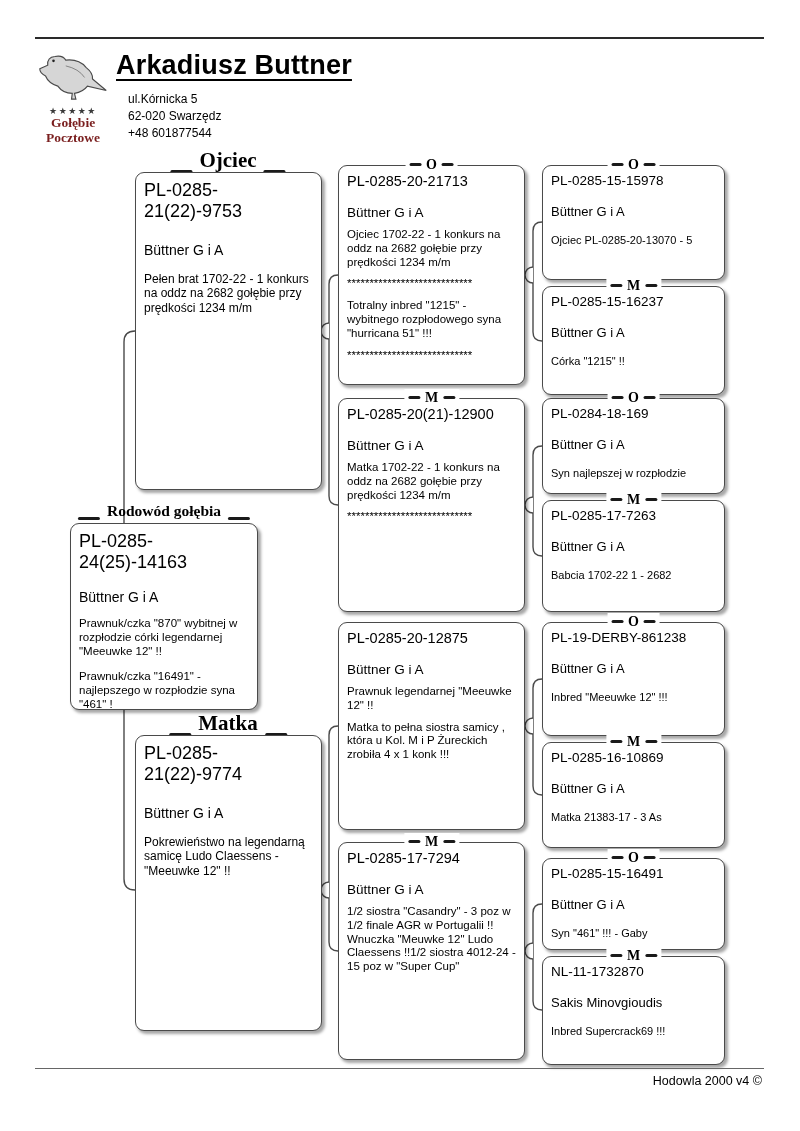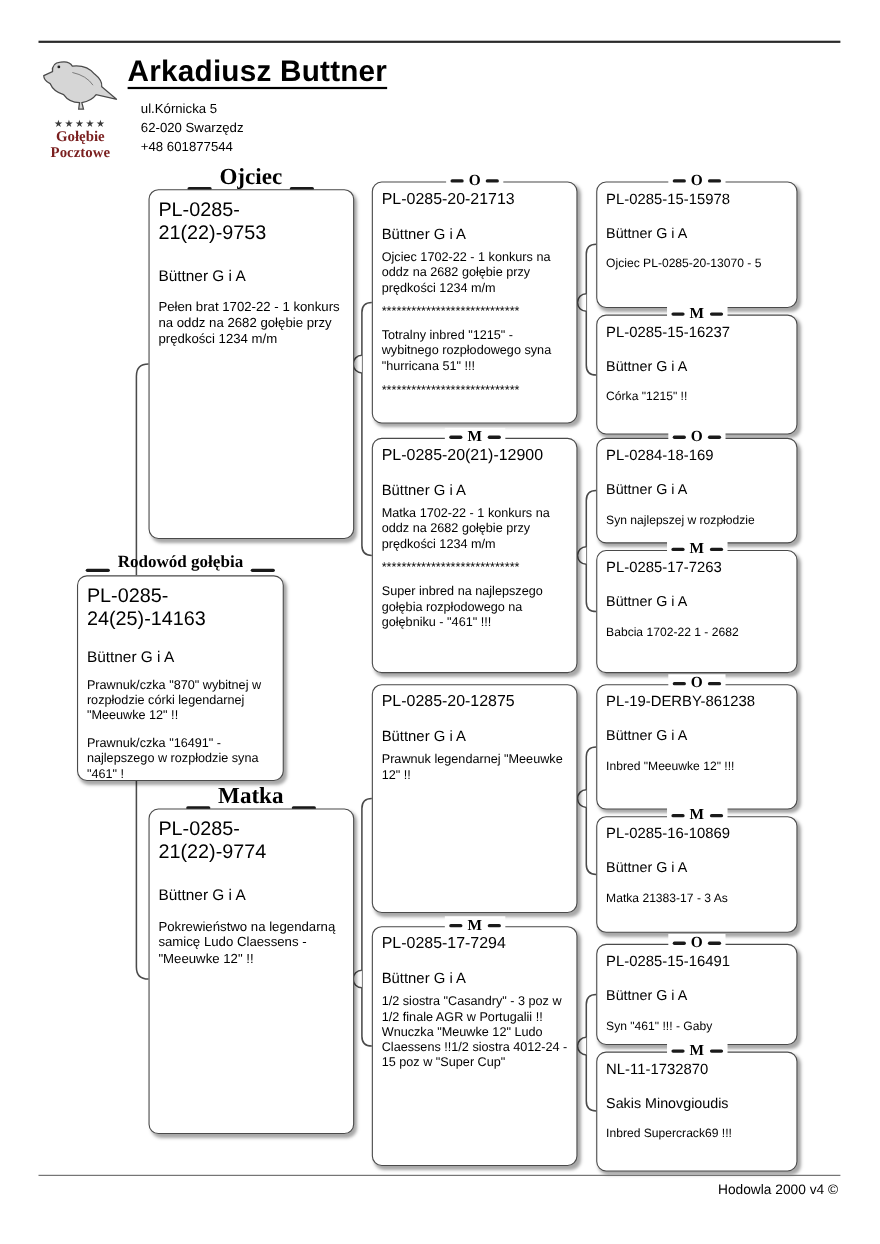--- a/index.html
+++ b/index.html
@@ -130,27 +130,27 @@
   <div class="pbox g3" style="left:338px;top:398px;width:187px;height:214px">
     <div class="marker">
       <span class="mline"></span>
       <span>M</span>
       <span class="mline"></span>
     </div>
     <div class="ring">PL-0285-20(21)-12900</div>
     <div class="owner">Büttner G i A</div>
     <div class="desc">Matka 1702-22 - 1 konkurs na oddz na 2682 gołębie przy prędkości 1234 m/m</div>
     <div class="desc">****************************</div>
-    <div class="desc">Super inbred na najlepszego gołębia rozpłodowego na gołębniku - "461" !!!</div>
   </div>
 
   <div class="pbox g3" style="left:338px;top:622px;width:187px;height:208px">
     <div class="ring">PL-0285-20-12875</div>
     <div class="owner">Büttner G i A</div>
     <div class="desc">Prawnuk legendarnej "Meeuwke 12" !!</div>
+    <div class="desc">Matka to pełna siostra samicy , która u Kol. M i P Żureckich zrobiła 4 x 1 konk !!!</div>
   </div>
 
   <div class="pbox g3" style="left:338px;top:842px;width:187px;height:218px">
     <div class="marker">
       <span class="mline"></span>
       <span>M</span>
       <span class="mline"></span>
     </div>
     <div class="ring">PL-0285-17-7294</div>
     <div class="owner">Büttner G i A</div>

